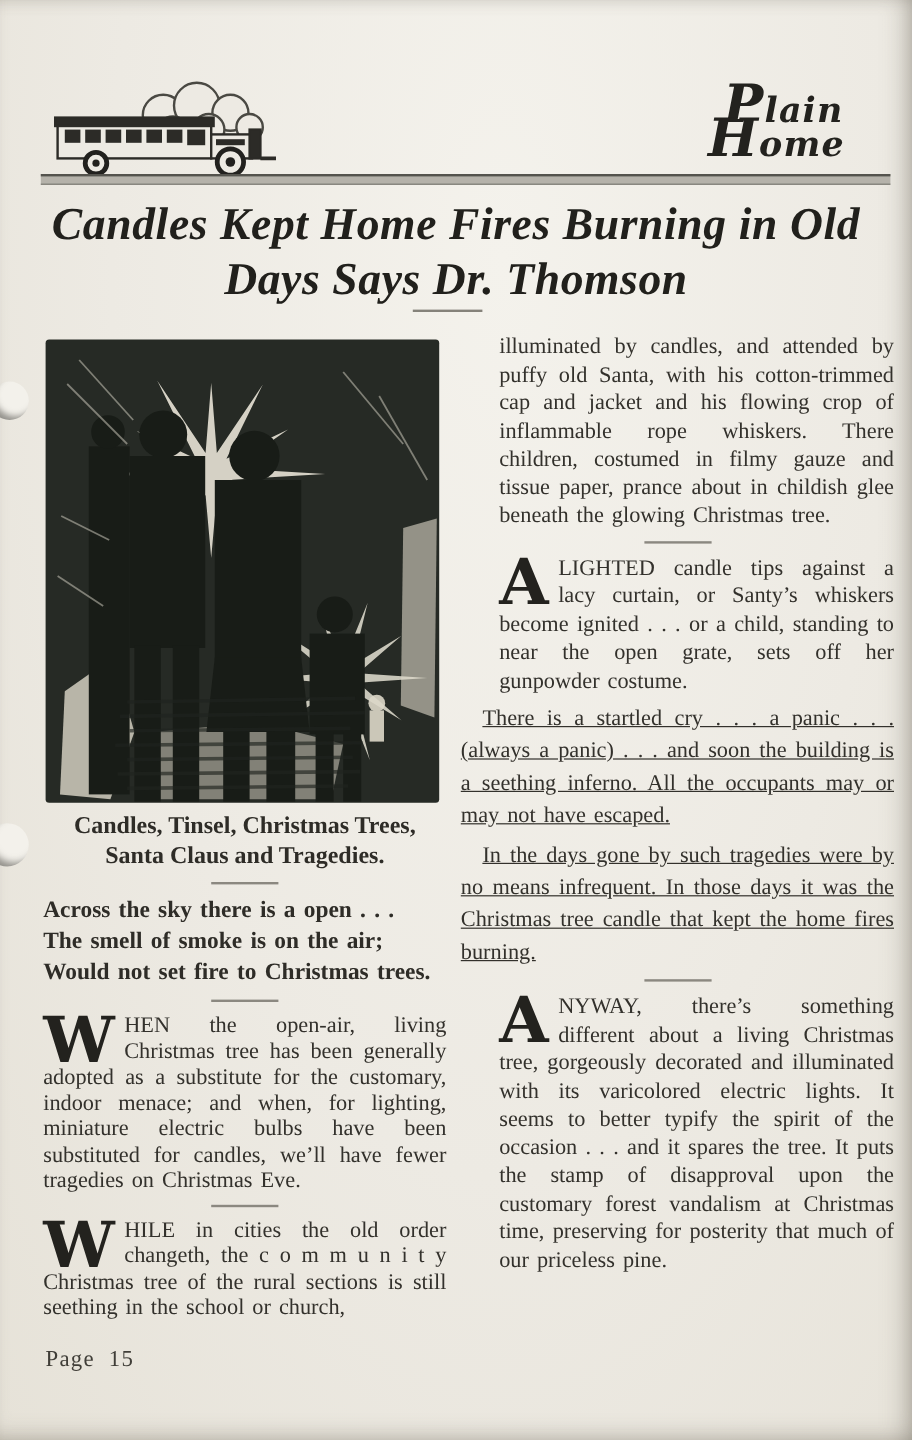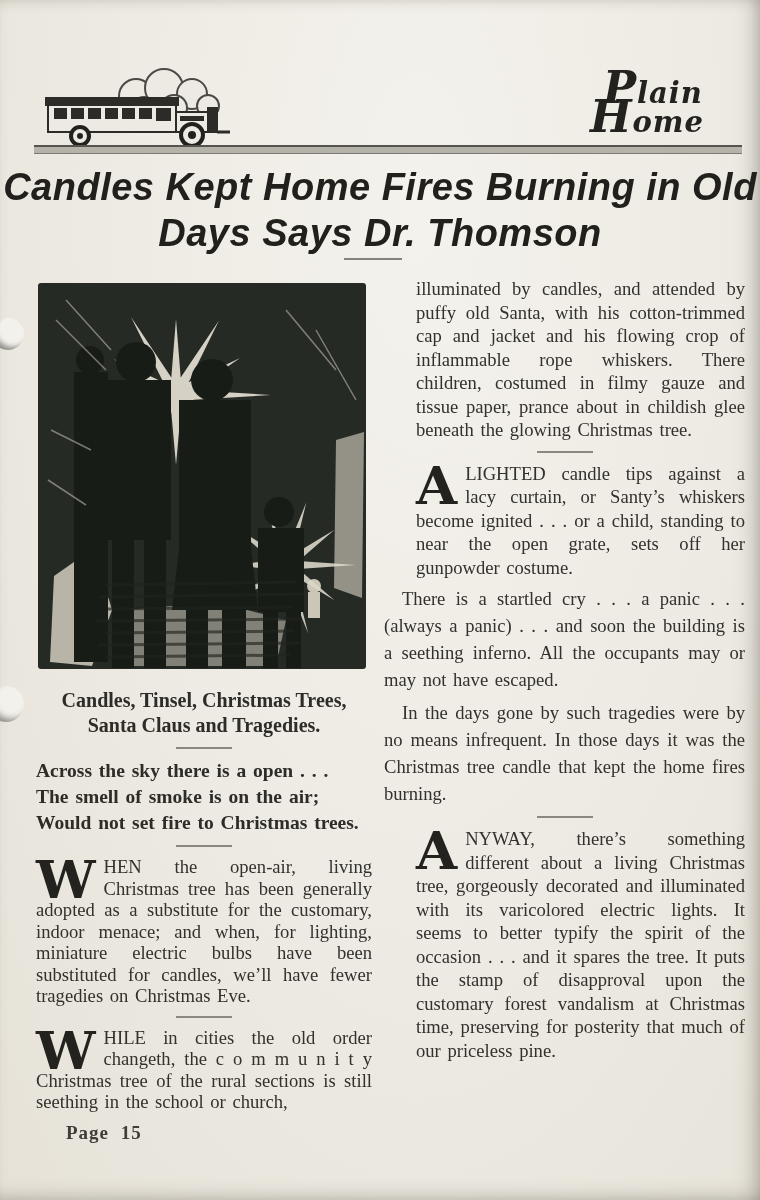--- a/index.html
+++ b/index.html
@@ -17,43 +17,43 @@
   .logo{position:absolute;right:56px;top:74px;font-style:italic;color:#23221e;
         font-family:"DejaVu Serif",serif;}
   .logo .line{display:block;font-size:29px;line-height:27px;font-weight:bold;letter-spacing:1px;}
   .logo .line::first-letter{font-size:44px;}
   .logo .l1{padding-left:12px;text-align:center;}
   .logo .l2{margin-top:-4px;}
   .head-rule{position:absolute;left:34px;top:145px;width:708px;height:6px;
              background:#b5b2aa;border-top:2px solid #54534d;border-bottom:1px solid #7c7a73;}
   
   .title{position:absolute;left:0;top:164px;width:100%;text-align:center;
-         font-family:Liberation Sans, sans-serif;font-style:italic;font-weight:bold;
+         font-family:Liberation Serif, serif;font-style:italic;font-weight:bold;
          font-size:38px;line-height:46px;color:#21201c;letter-spacing:.5px;}
   .title-divider{position:absolute;left:344px;top:258px;width:58px;height:2px;background:#85827a;}
   
   .divider{width:56px;height:2px;background:#8b8880;margin:9px auto;border:0;}
   
   .col-left{position:absolute;left:36px;top:280px;width:336px;}
   .col-right{position:absolute;left:384px;top:277px;width:361px;}
   .body-text{font-size:18.6px;line-height:21.5px;text-align:justify;word-spacing:2px;color:#33312c;}
   .para{margin:0 0 6px 0;}
-  .indent{text-indent:18px;}
+  .indent{text-indent:18px;text-decoration:underline;}
   .loose{line-height:27px;}
   .mid{line-height:23.5px;margin-left:32px;}
   .dropcap{float:left;font-family:"DejaVu Serif",serif;font-weight:bold;
            font-size:53px;line-height:40px;padding:3px 8px 0 0;color:#23221e;}
   
   .woodcut{display:block;width:332px;height:392px;}
-  .caption{margin-top:16px;text-align:center;font-weight:bold;font-size:20px;line-height:25px;color:#2e2c27;}
+  .caption{margin-top:4px;text-align:center;font-weight:bold;font-size:20px;line-height:25px;color:#2e2c27;}
   .poem{font-weight:bold;font-size:19.5px;line-height:26px;color:#2e2c27;word-spacing:2px;}
   .poem span{display:block;}
   
-  .page-number{position:absolute;left:38px;top:1122px;font-size:19px;font-weight:bold;
-               letter-spacing:1px;color:#403e38;word-spacing:6px;margin-left:28px;}
+  .page-number{position:absolute;left:38px;top:1122px;font-size:19px;font-weight:normal;
+               letter-spacing:1px;color:#403e38;word-spacing:6px;}
   
   .hole{position:absolute;border-radius:50%;background:#f3f1eb;}
   .hole1{left:-8px;top:318px;width:32px;height:32px;
          box-shadow:inset 5px -5px 5px -2px rgba(70,68,62,.55);}
   .hole2{left:-12px;top:686px;width:36px;height:36px;
          box-shadow:inset 6px -5px 6px -2px rgba(70,68,62,.55);}
 </style>
 </head>
 <body>
 

